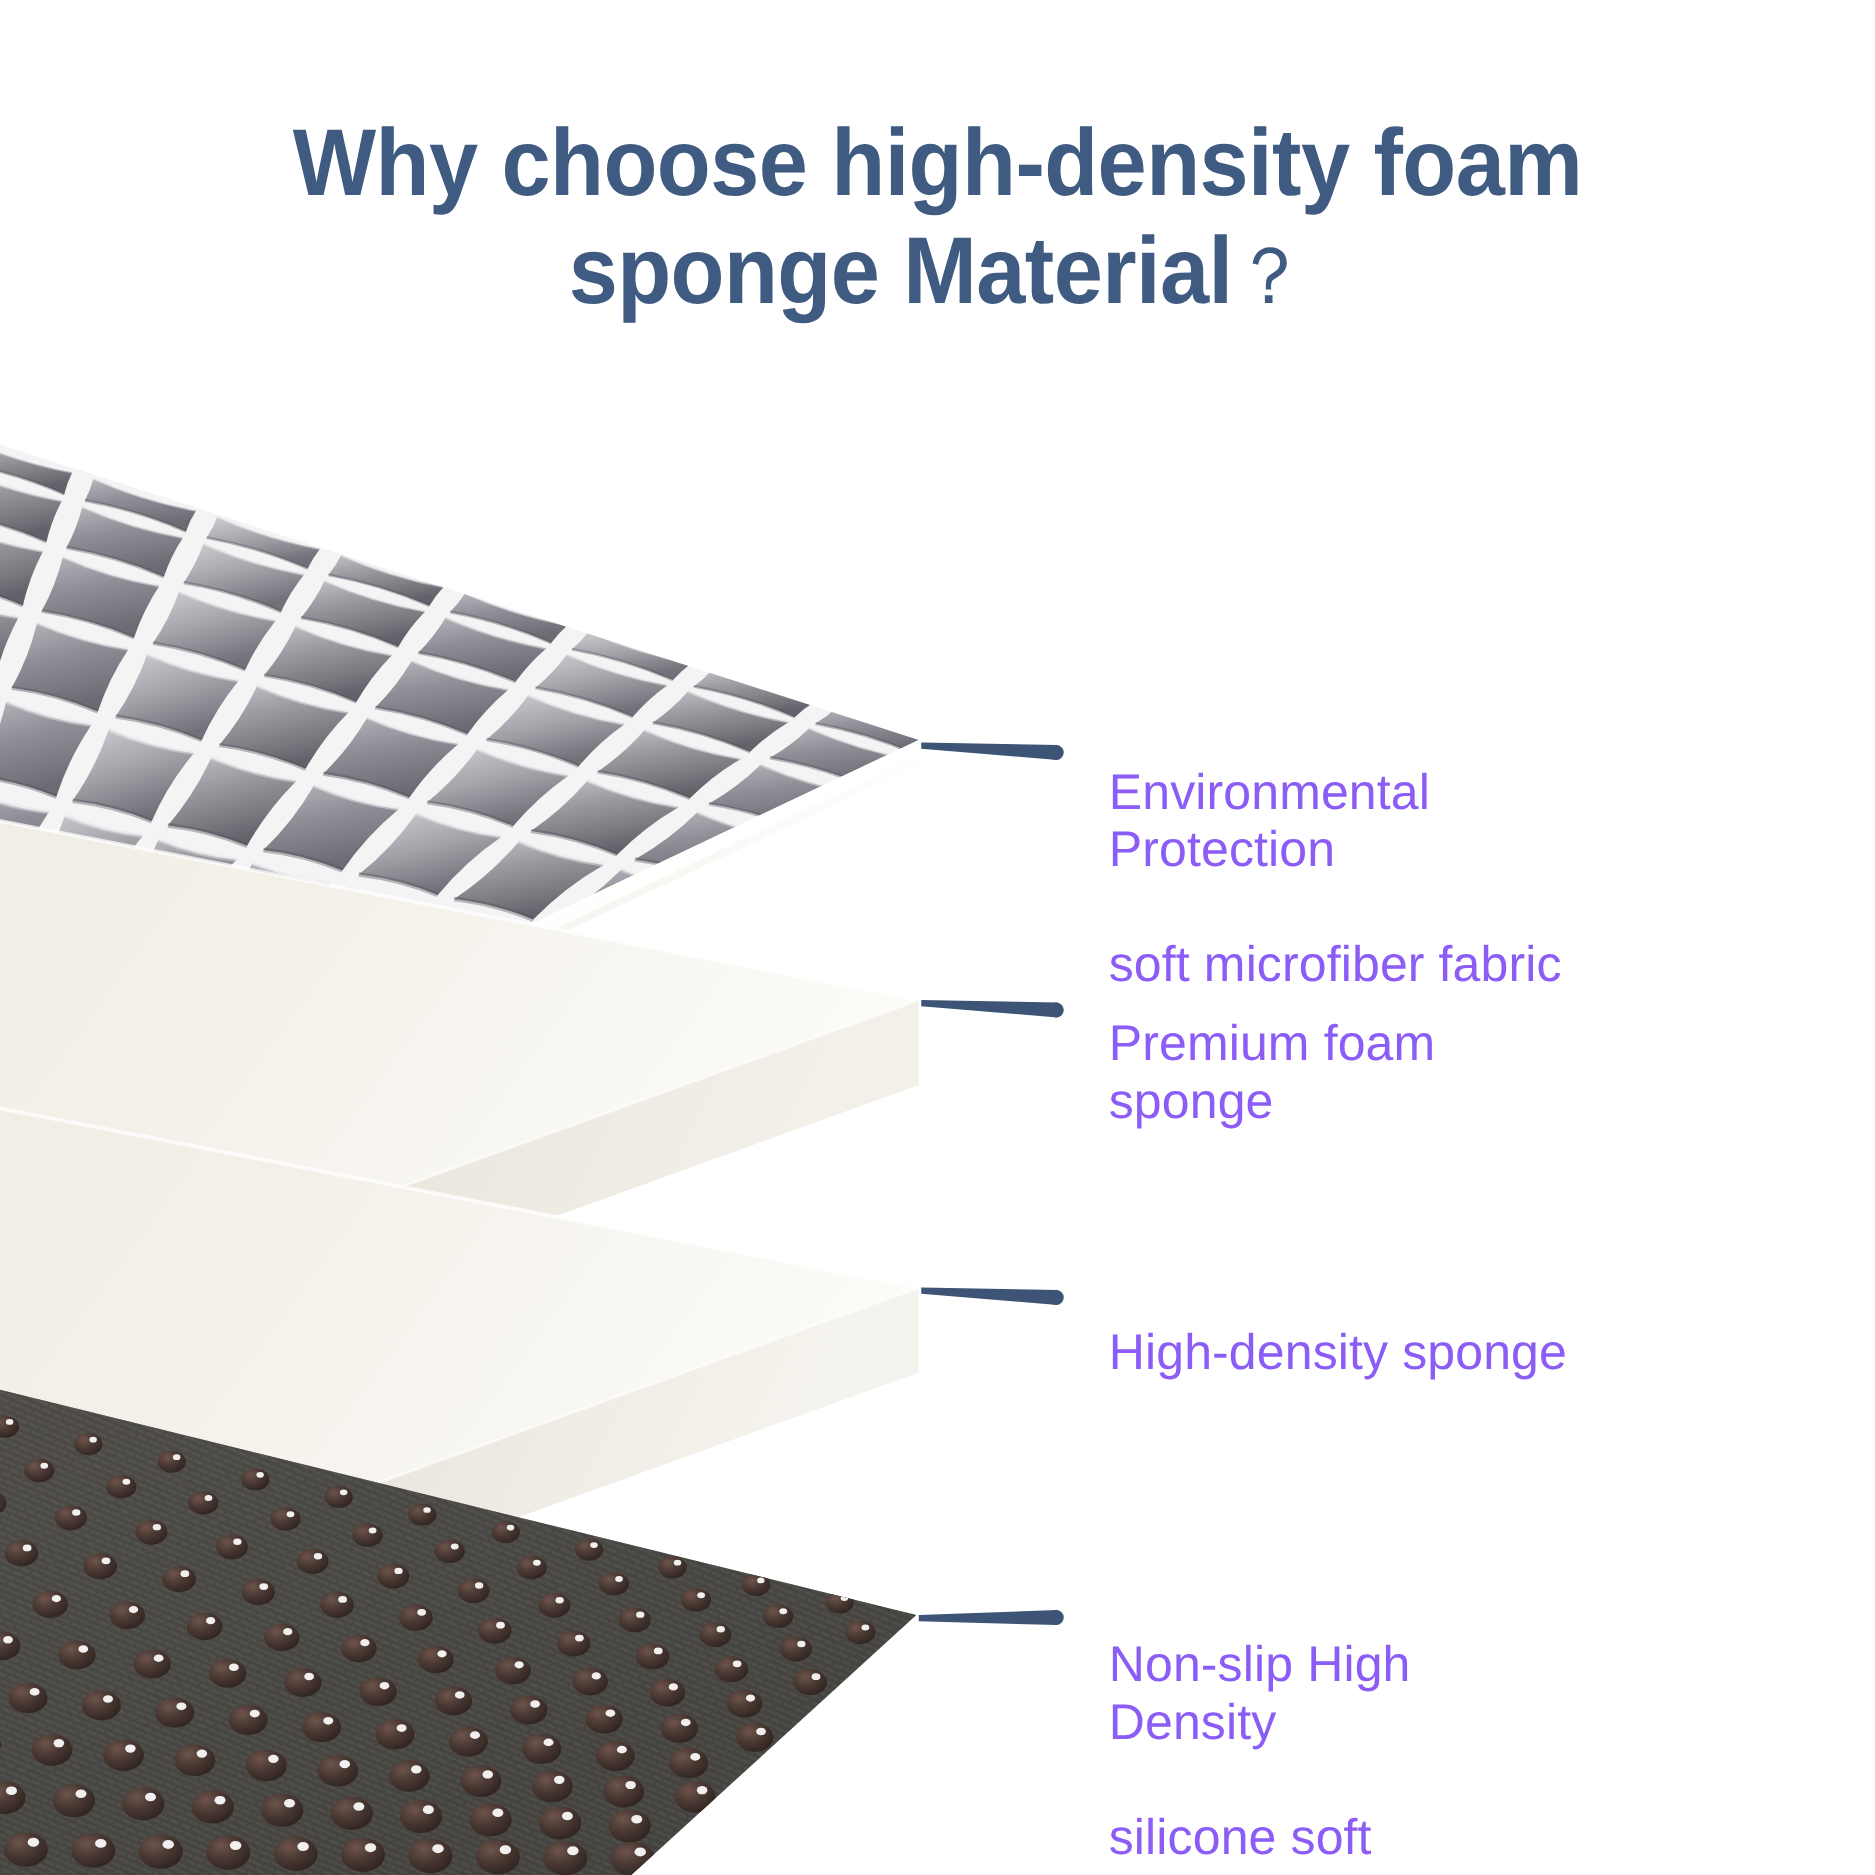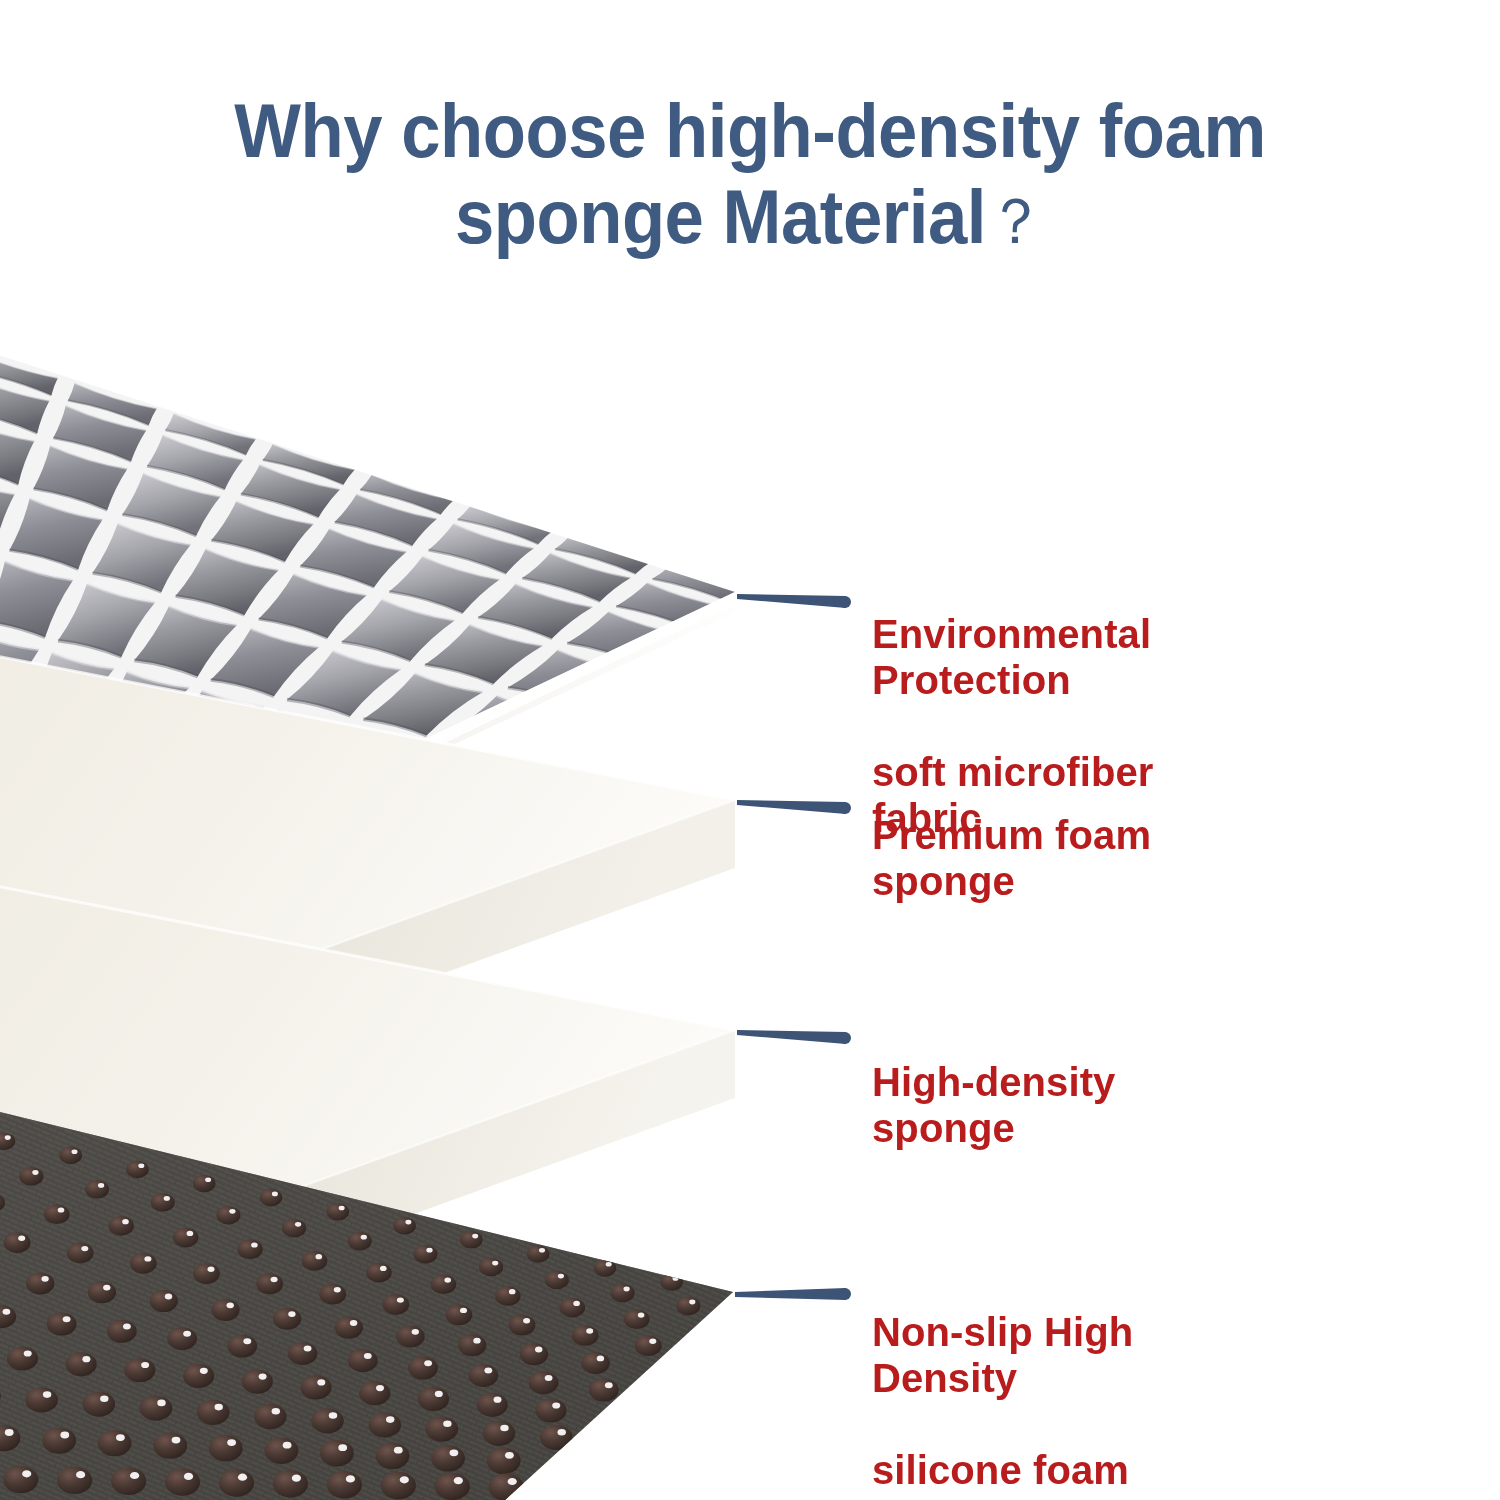--- a/index.html
+++ b/index.html
@@ -56,27 +56,28 @@
     left: 0; top: 0;
     width: 1500px;
     height: 1500px;
     z-index: 10;
   }
 
   
   .callout {
     position: absolute;
     z-index: 50;
-    color: #b91c1c;
+    color: #8b5cf6;
     font-family: "Liberation Sans", sans-serif;
     font-size: 40px;
     line-height: 46px;
-    font-weight: bold;
+    font-weight: normal;
     white-space: pre-line;
     letter-spacing: 0.1px;
+    margin-left: 15px;
   }
   #callout-0 { left: 872px; top: 565px; }
   #callout-1 { left: 872px; top: 766px; }
   #callout-2 { left: 872px; top: 1013px; }
   #callout-3 { left: 872px; top: 1263px; }
 </style>
 </head>
 <body>
 
 <div id="stage">
@@ -849,16 +850,16 @@
   <div class="callout" id="callout-1">
     <div>Premium foam sponge</div>
   </div>
 
   <div class="callout" id="callout-2">
     <div>High-density sponge</div>
   </div>
 
   <div class="callout" id="callout-3">
     <div>Non-slip High Density</div>
-    <div>silicone foam</div>
+    <div>silicone soft</div>
   </div>
 
 </div>
 
 </body></html>

